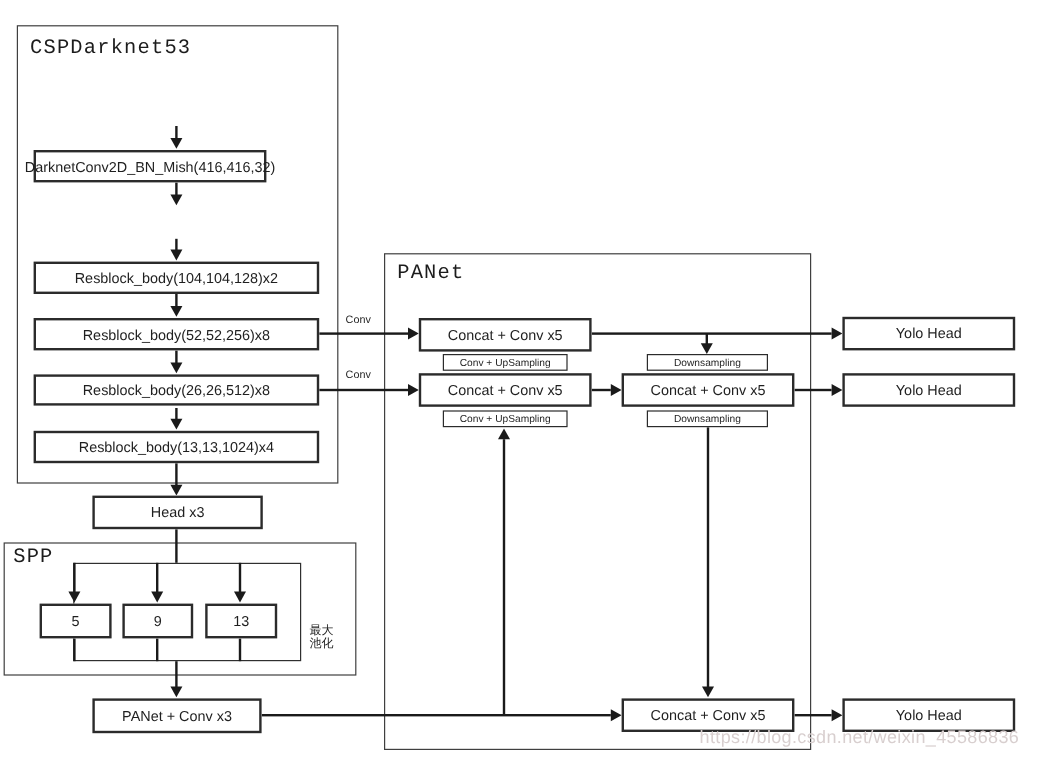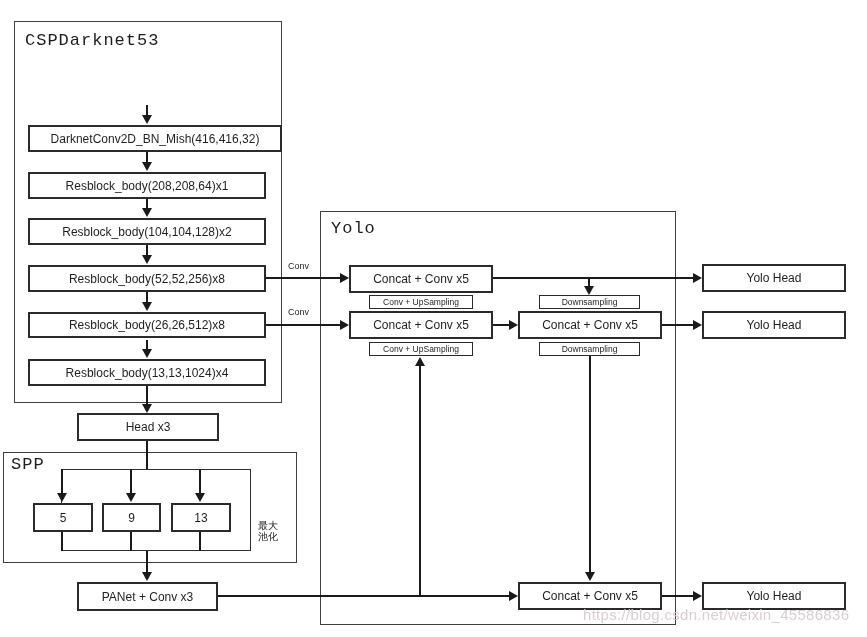--- a/index.html
+++ b/index.html
@@ -38,24 +38,23 @@
 
 <div class="canvas">
 
   <div class="frame" style="left:14px;top:21px;width:268px;height:382px"></div>
   <div class="frame-title" style="left:25px;top:31px">CSPDarknet53</div>
 
   <div class="frame" style="left:3px;top:452px;width:294px;height:111px"></div>
   <div class="frame-title" style="left:11px;top:455px">SPP</div>
 
   <div class="frame" style="left:320px;top:211px;width:356px;height:414px"></div>
-  <div class="frame-title" style="left:331px;top:219px">Yolo</div>
+  <div class="frame-title" style="left:331px;top:219px">PANet</div>
 
-  <div class="node" style="left:28px;top:125px;width:254px;height:27px">DarknetConv2D_BN_Mish(416,416,32)</div>
-  <div class="node" style="left:28px;top:172px;width:238px;height:27px">Resblock_body(208,208,64)x1</div>
+  <div class="node" style="left:28px;top:125px;width:194px;height:27px">DarknetConv2D_BN_Mish(416,416,32)</div>
   <div class="node" style="left:28px;top:218px;width:238px;height:27px">Resblock_body(104,104,128)x2</div>
   <div class="node" style="left:28px;top:265px;width:238px;height:27px">Resblock_body(52,52,256)x8</div>
   <div class="node" style="left:28px;top:312px;width:238px;height:26px">Resblock_body(26,26,512)x8</div>
   <div class="node" style="left:28px;top:359px;width:238px;height:27px">Resblock_body(13,13,1024)x4</div>
 
   <div class="vline" style="left:146px;top:105px;height:11px"></div>
   <div class="arr d" style="left:142px;top:115px"></div>
   <div class="vline" style="left:146px;top:152px;height:11px"></div>
   <div class="arr d" style="left:142px;top:162px"></div>
   <div class="vline" style="left:146px;top:199px;height:10px"></div>

